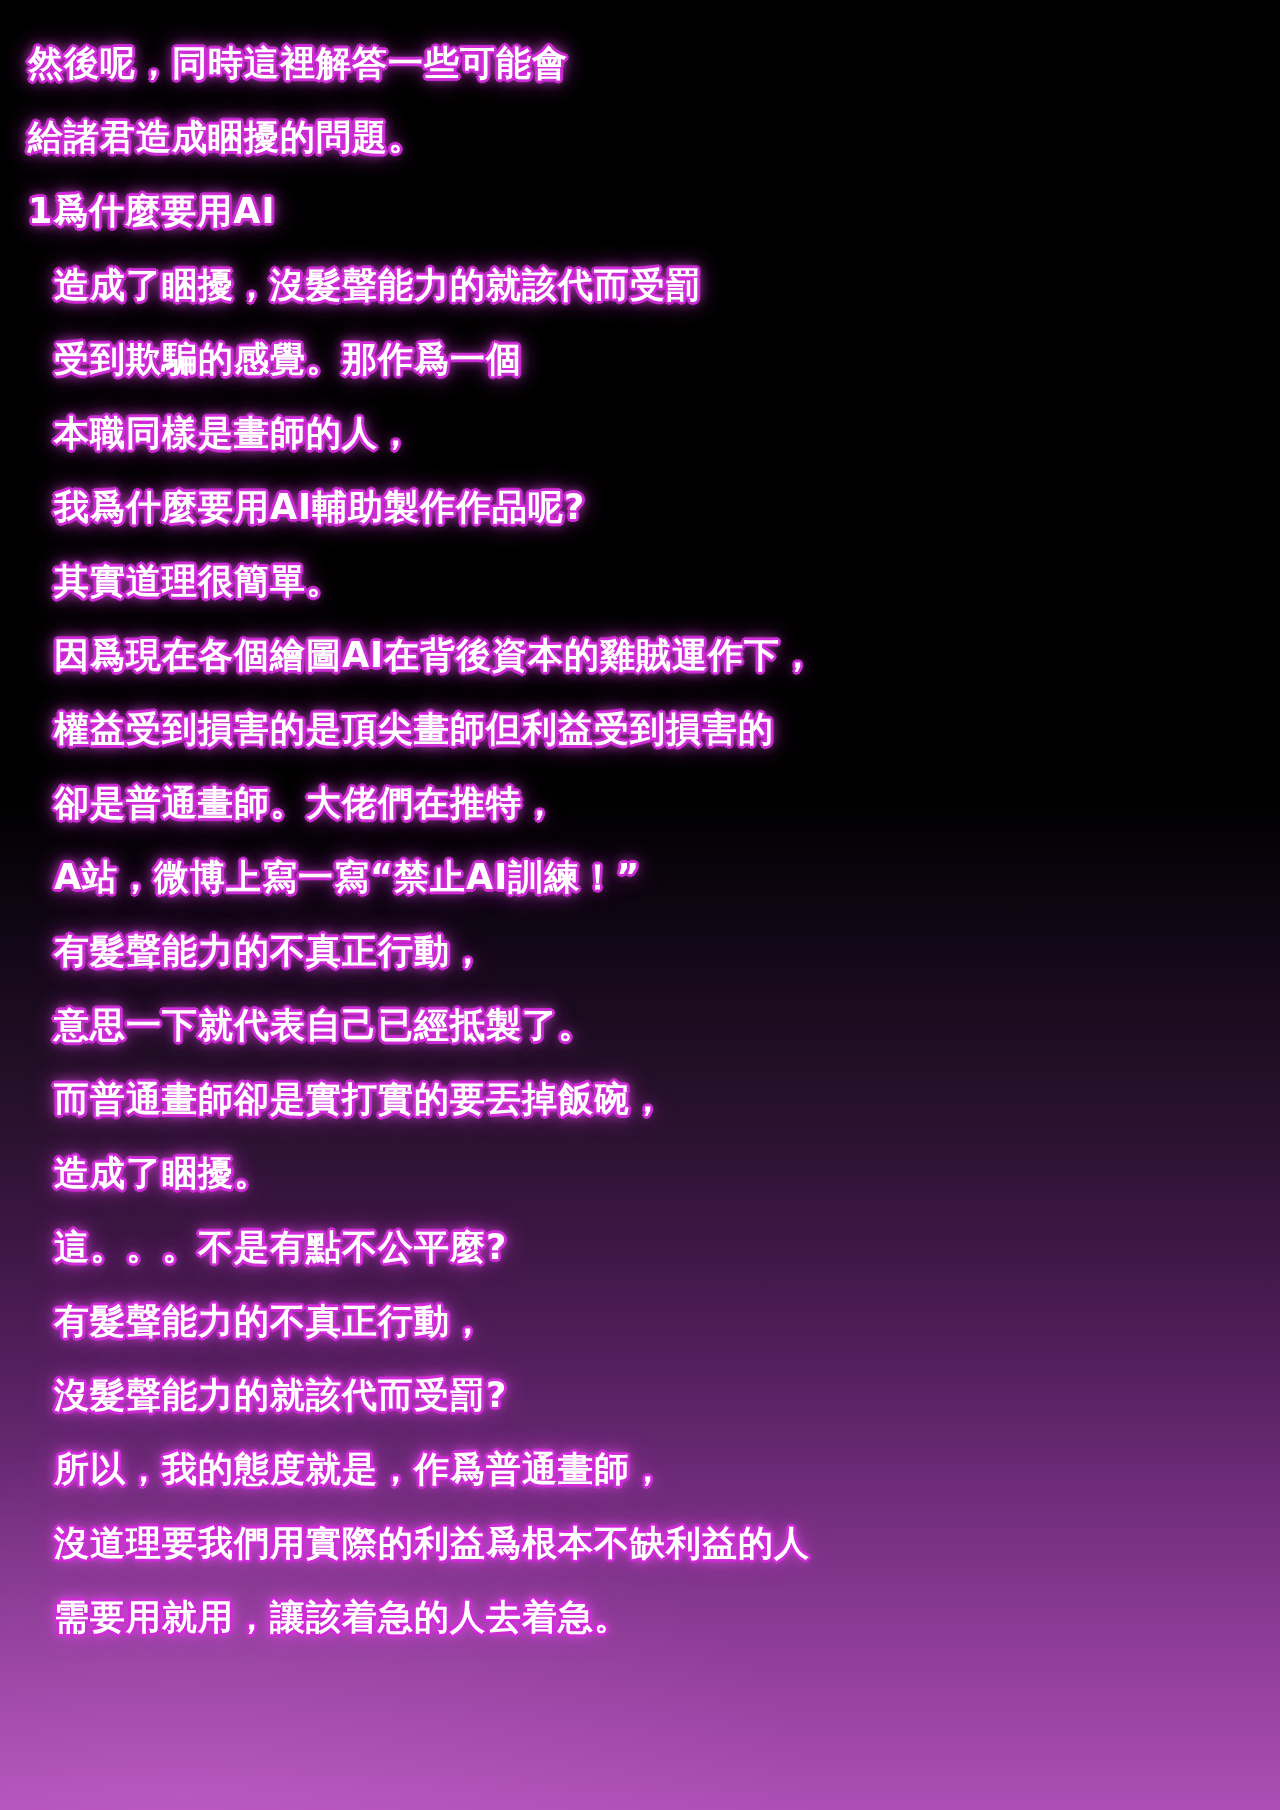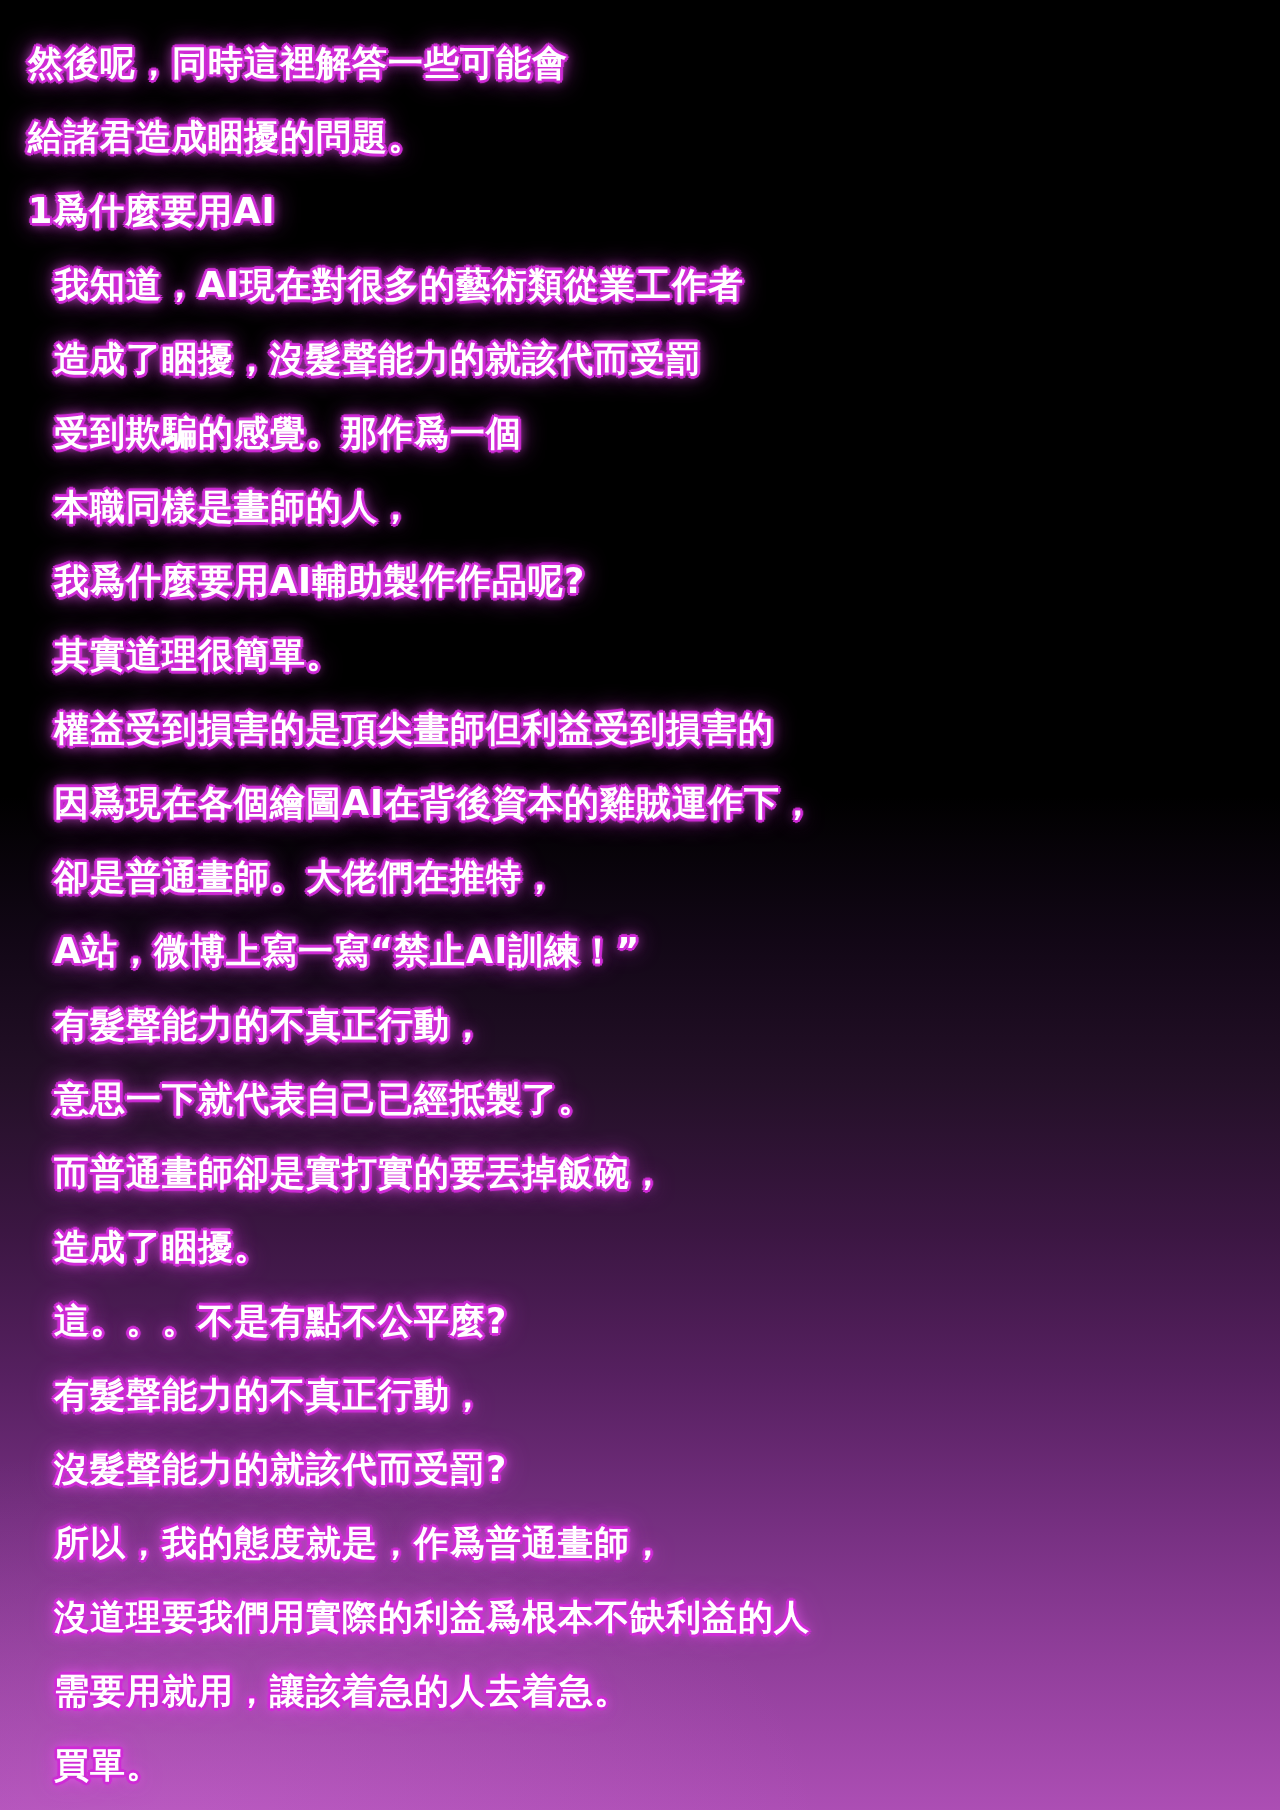--- a/index.html
+++ b/index.html
@@ -51,34 +51,32 @@
     padding-left: 26px;
   }
 </style>
 </head>
 <body style="--text-fill: #ffffff; --outline: #cf2bd6; --glow: #f066f4; --glow2: #d935e0;">
 
 <main class="page" id="statement-page">
     <div class="line">然後呢，同時這裡解答一些可能會</div>
     <div class="line">給諸君造成睏擾的問題。</div>
     <div class="line">1爲什麼要用AI</div>
-    <div class="line indent">我知道，AI現在對很多的藝術類從業工作者</div>
     <div class="line indent">造成了睏擾，沒髮聲能力的就該代而受罰</div>
     <div class="line indent">受到欺騙的感覺。那作爲一個</div>
     <div class="line indent">本職同樣是畫師的人，</div>
     <div class="line indent">我爲什麼要用AI輔助製作作品呢?</div>
     <div class="line indent">其實道理很簡單。</div>
+    <div class="line indent">因爲現在各個繪圖AI在背後資本的雞賊運作下，</div>
     <div class="line indent">權益受到損害的是頂尖畫師但利益受到損害的</div>
-    <div class="line indent">因爲現在各個繪圖AI在背後資本的雞賊運作下，</div>
     <div class="line indent">卻是普通畫師。大佬們在推特，</div>
     <div class="line indent">A站，微博上寫一寫“禁止AI訓練！”</div>
     <div class="line indent">有髮聲能力的不真正行動，</div>
     <div class="line indent">意思一下就代表自己已經抵製了。</div>
     <div class="line indent">而普通畫師卻是實打實的要丟掉飯碗，</div>
     <div class="line indent">造成了睏擾。</div>
     <div class="line indent">這。。。不是有點不公平麼?</div>
     <div class="line indent">有髮聲能力的不真正行動，</div>
     <div class="line indent">沒髮聲能力的就該代而受罰?</div>
     <div class="line indent">所以，我的態度就是，作爲普通畫師，</div>
     <div class="line indent">沒道理要我們用實際的利益爲根本不缺利益的人</div>
     <div class="line indent">需要用就用，讓該着急的人去着急。</div>
-    <div class="line indent">買單。</div>
   </main>
 
 </body></html>

